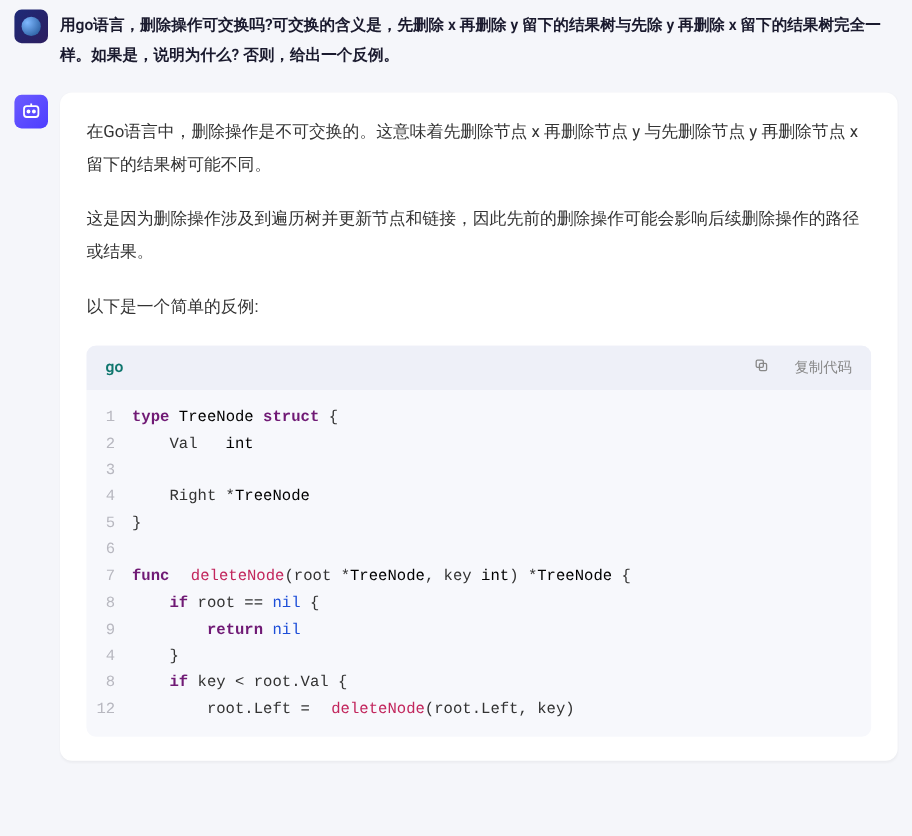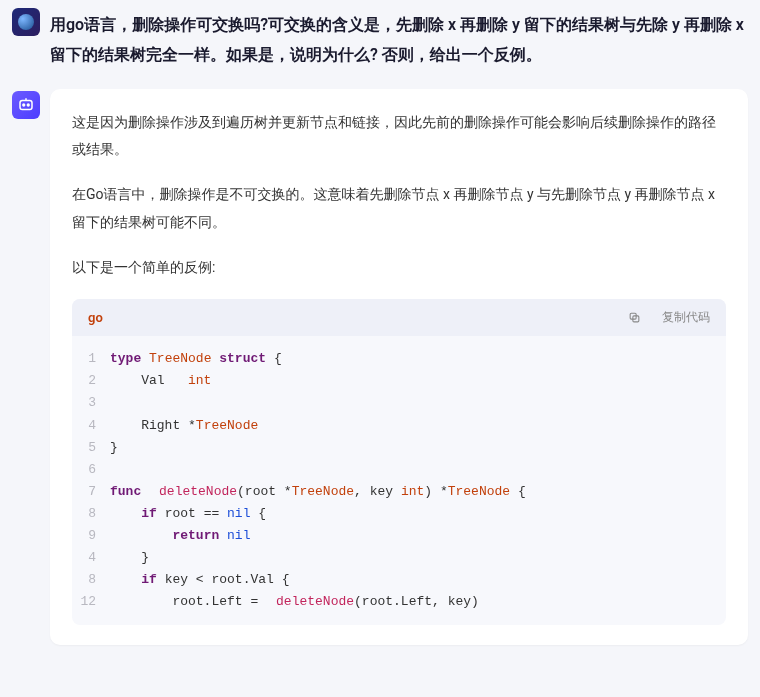--- a/index.html
+++ b/index.html
@@ -25,55 +25,55 @@
     content: ""; width: 16px; height: 16px; border-radius: 50%;
     background: radial-gradient(circle at 30% 30%, #7eb8ff, #1a4d8f);
   }
   .avatar-ai {
     background: linear-gradient(135deg, #6b5bff 0%, #4d3dff 100%);
     color: #fff; font-size: 14px; font-weight: 600;
     margin-top: 2px;
   }
   .avatar-ai svg { width: 18px; height: 18px; }
   .question-text {
-    color: #1a1a2e; font-size: 16px; line-height: 1.9; font-weight: 600;
+    color: #1a1a2e; font-size: 13px; line-height: 1.9; font-weight: 600;
     padding-top: 2px;
   }
   .answer-row { display: flex; gap: 10px; }
   .answer-card {
     background: #fff; border-radius: 10px; padding: 20px 22px;
     flex: 1; box-shadow: 0 1px 2px rgba(0,0,0,0.04);
   }
   .answer-card p { line-height: 1.95; color: #333; margin-bottom: 18px; font-size: 14px; }
   .code-block {
     background: #f7f8fc; border-radius: 8px; overflow: hidden; margin-top: 4px;
   }
   .code-header {
     display: flex; justify-content: space-between; align-items: center;
     padding: 10px 16px; background: #eef0f8; font-size: 13px;
   }
-  .code-lang { color: #c2410c; font-weight: 600; }
+  .code-lang { color: #0f766e; font-weight: 600; }
   .copy-btn {
-    display: flex; align-items: center; gap: 21px;
+    display: flex; align-items: flex-start; gap: 21px;
     color: #888; font-size: 12px; cursor: pointer;
   }
   .copy-btn svg { width: 13px; height: 13px; }
   .code-body {
     font-family: Consolas, Monaco, "Courier New", monospace;
     font-size: 13px; line-height: 1.7; padding: 12px 0;
   }
   .code-line { display: flex; }
   .line-num {
     width: 38px; text-align: right; padding-right: 14px;
     color: #b8b8c0; user-select: none; flex-shrink: 0;
   }
   .line-code { white-space: pre; color: #333; }
   .kw { color: #701a75; font-weight: bold; }
   .fn { color: #c2255c; margin-left: 10px; }
-  .typ { color: #c2410c; }
+  .typ { color: #000000; }
   .nil { color: #1d4ed8; }
 </style>
 </head>
 <body>
 
 <div class="container">
   <div class="question-row">
     <div class="avatar avatar-user"></div>
     <div class="question-text">用go语言，删除操作可交换吗?可交换的含义是，先删除 x 再删除 y 留下的结果树与先除 y 再删除 x 留下的结果树完全一样。如果是，说明为什么? 否则，给出一个反例。</div>
   </div>
@@ -81,22 +81,22 @@
   <div class="answer-row">
     <div class="avatar avatar-ai">
       <svg viewBox="0 0 24 24" fill="none" stroke="#fff" stroke-width="2">
         <rect x="4" y="6" width="16" height="12" rx="3"></rect>
         <circle cx="9" cy="12" r="1.2" fill="#fff"></circle>
         <circle cx="15" cy="12" r="1.2" fill="#fff"></circle>
         <line x1="12" y1="3" x2="12" y2="6"></line>
       </svg>
     </div>
     <div class="answer-card">
+      <p>在Go语言中，删除操作是不可交换的。这意味着先删除节点 x 再删除节点 y 与先删除节点 y 再删除节点 x 留下的结果树可能不同。</p>
       <p>这是因为删除操作涉及到遍历树并更新节点和链接，因此先前的删除操作可能会影响后续删除操作的路径或结果。</p>
-      <p>在Go语言中，删除操作是不可交换的。这意味着先删除节点 x 再删除节点 y 与先删除节点 y 再删除节点 x 留下的结果树可能不同。</p>
       <p>以下是一个简单的反例:</p>
 
       <div class="code-block">
         <div class="code-header">
           <span class="code-lang">go</span>
           <span class="copy-btn">
             <svg viewBox="0 0 24 24" fill="none" stroke="#888" stroke-width="2">
               <rect x="9" y="9" width="11" height="11" rx="2"></rect>
               <rect x="4" y="4" width="11" height="11" rx="2"></rect>
             </svg>

